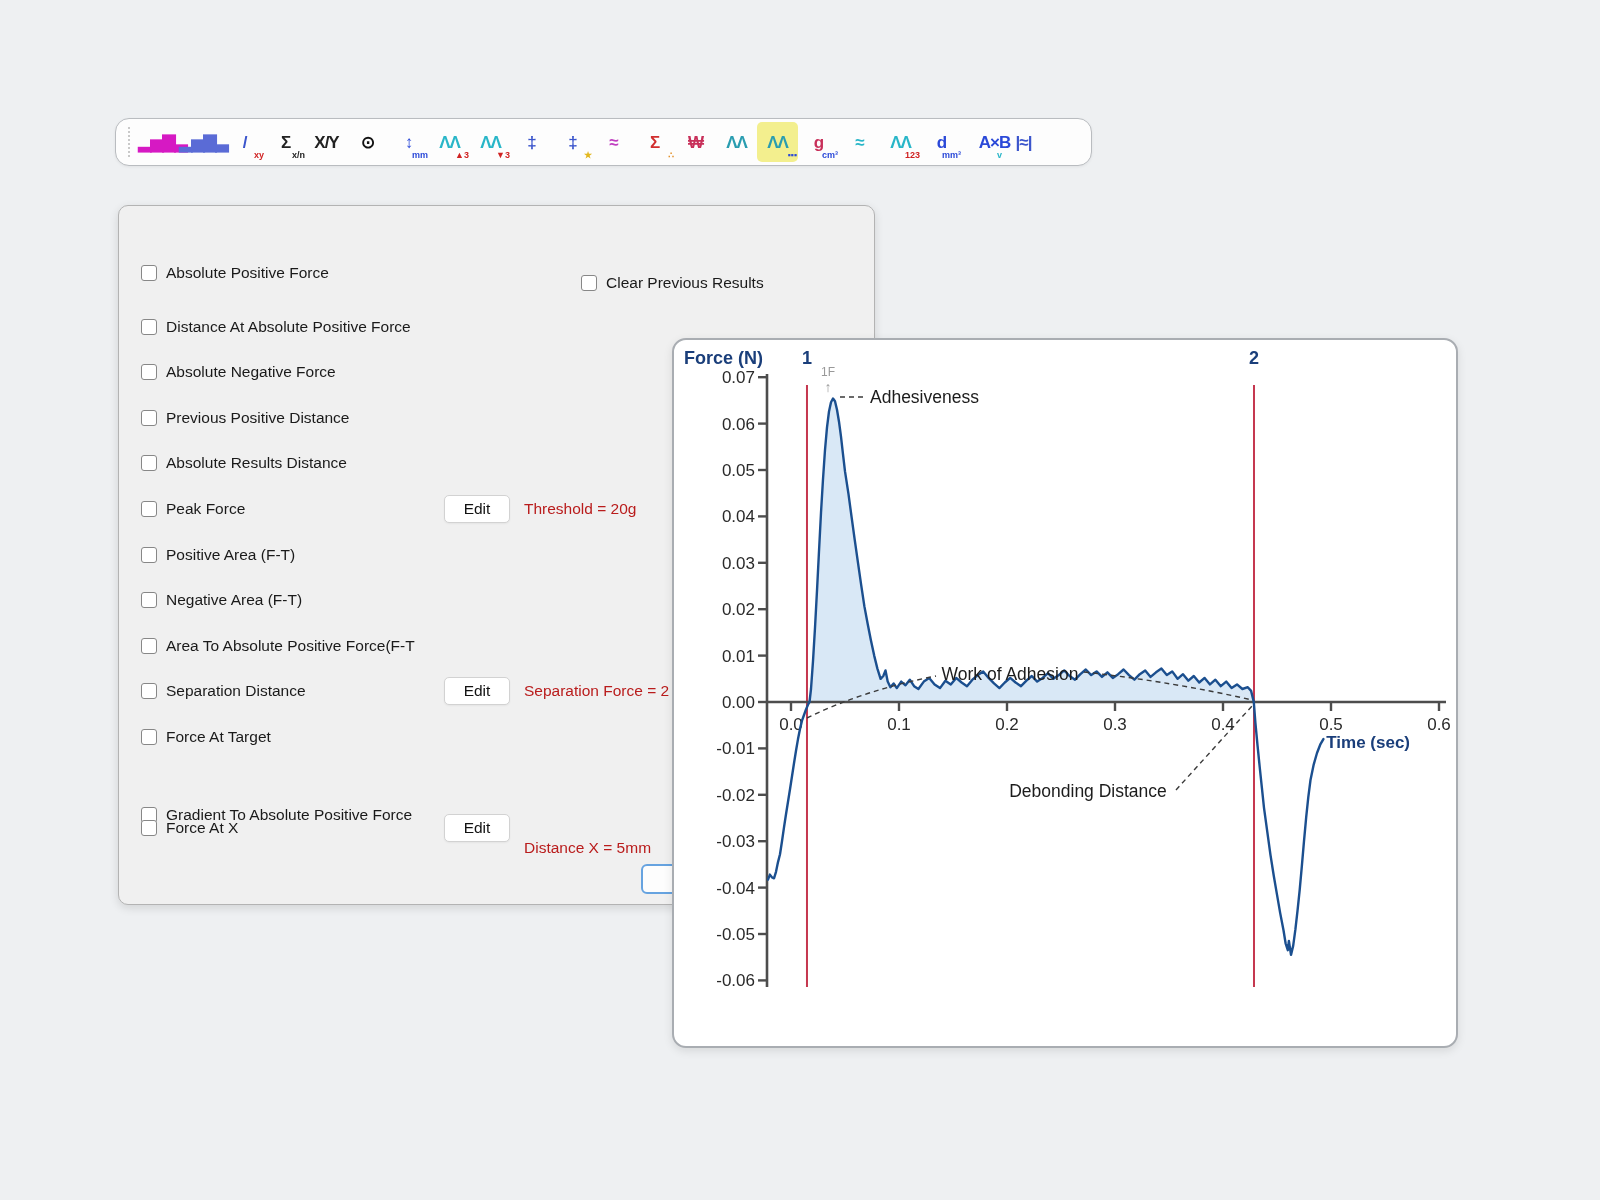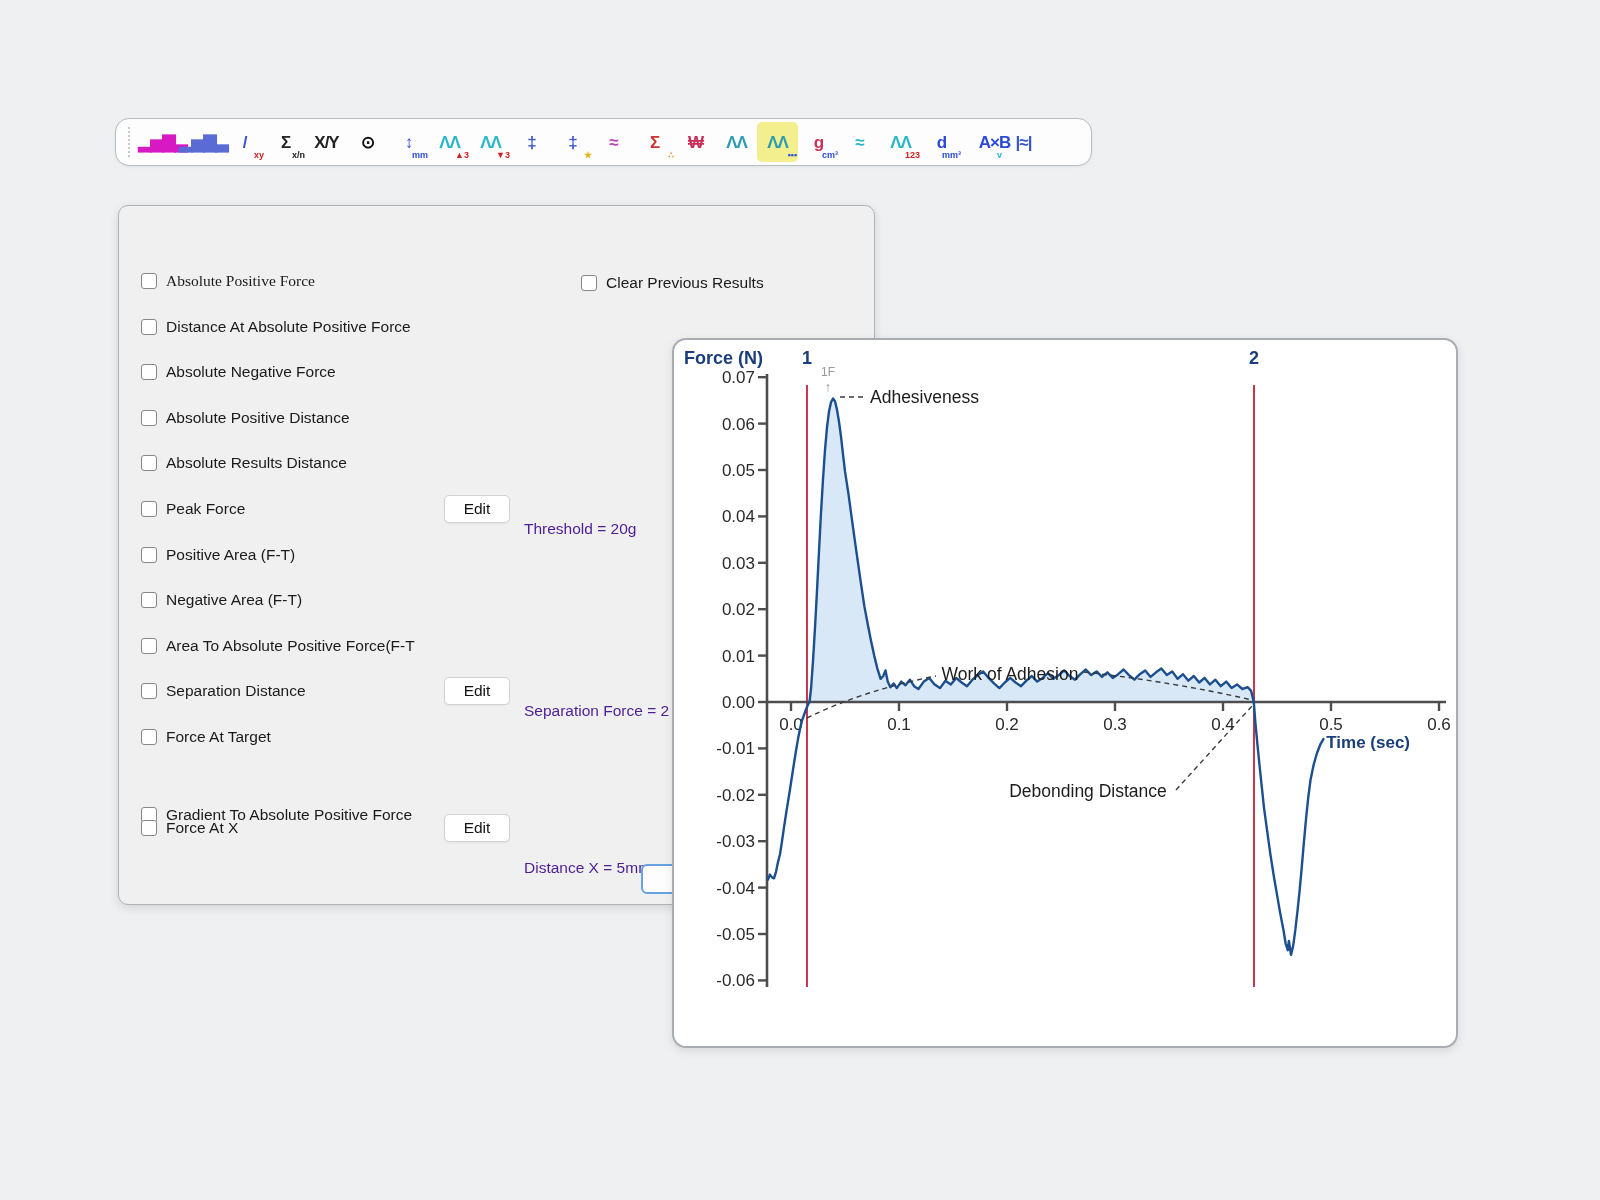--- a/index.html
+++ b/index.html
@@ -57,23 +57,22 @@
     border-radius:3px; flex:0 0 auto; cursor:pointer;
   }
   .chk-label { margin-left:9px; font-size:15.5px; color:#1a1a1a; white-space:nowrap; }
   .edit-btn {
     position:absolute; left:325px; width:66px; height:28px;
     background:#fff; border:1.5px solid #d2d2d2; border-radius:5px;
     font-size:15.5px; color:#111; text-align:center; line-height:25px; cursor:pointer;
     box-shadow:0 1px 2px rgba(0,0,0,.05);
   }
   .param-text {
-    position:absolute; left:405px; font-size:15.5px; color:#4c1d95; white-space:nowrap;
+    position:absolute; left:405px; font-size:15.5px; color:#b91c1c; white-space:nowrap;
     line-height:28px;
-    margin-top:20px;
   }
   .ok-btn {
     position:absolute; left:522px; top:658px; width:80px; height:30px;
     background:#fdfdfd; border:2px solid #66a3e0; border-radius:6px; cursor:pointer;
   }
   
   .chart-panel {
     position:absolute; left:672px; top:338px; width:786px; height:710px;
     background:#ffffff; border:2px solid #a9adb2; border-radius:14px;
     z-index:3; box-shadow:0 3px 10px rgba(0,0,0,.10);
@@ -163,35 +162,35 @@
       </div>
       <div class="tool-icon">
         <span class="g" style="color: rgb(59, 85, 204);">|≈|</span>
       </div>
     </div>
 </div>
 
 <div class="dialog">
 
   <div id="dialog-rows">
-      <div class="chk-row" style="top: 60px; font-family: Liberation Serif, serif;">
+      <div class="chk-row" style="top: 52px;">
         <div class="chk-box"></div>
         <div class="chk-label">Absolute Positive Force</div>
       </div>
       <div class="chk-row" style="top: 105.6px;">
         <div class="chk-box"></div>
         <div class="chk-label">Distance At Absolute Positive Force</div>
       </div>
       <div class="chk-row" style="top: 151.2px; justify-content: flex-end;">
         <div class="chk-box"></div>
         <div class="chk-label">Absolute Negative Force</div>
       </div>
       <div class="chk-row" style="top: 196.8px;">
         <div class="chk-box"></div>
-        <div class="chk-label">Absolute Positive Distance</div>
+        <div class="chk-label">Previous Positive Distance</div>
       </div>
       <div class="chk-row" style="top: 242.4px;">
         <div class="chk-box"></div>
         <div class="chk-label">Absolute Results Distance</div>
       </div>
       <div class="chk-row" style="top: 288px;">
         <div class="chk-box"></div>
         <div class="chk-label">Peak Force</div>
       </div>
       <div class="edit-btn" style="top: 289px;">Edit</div>

